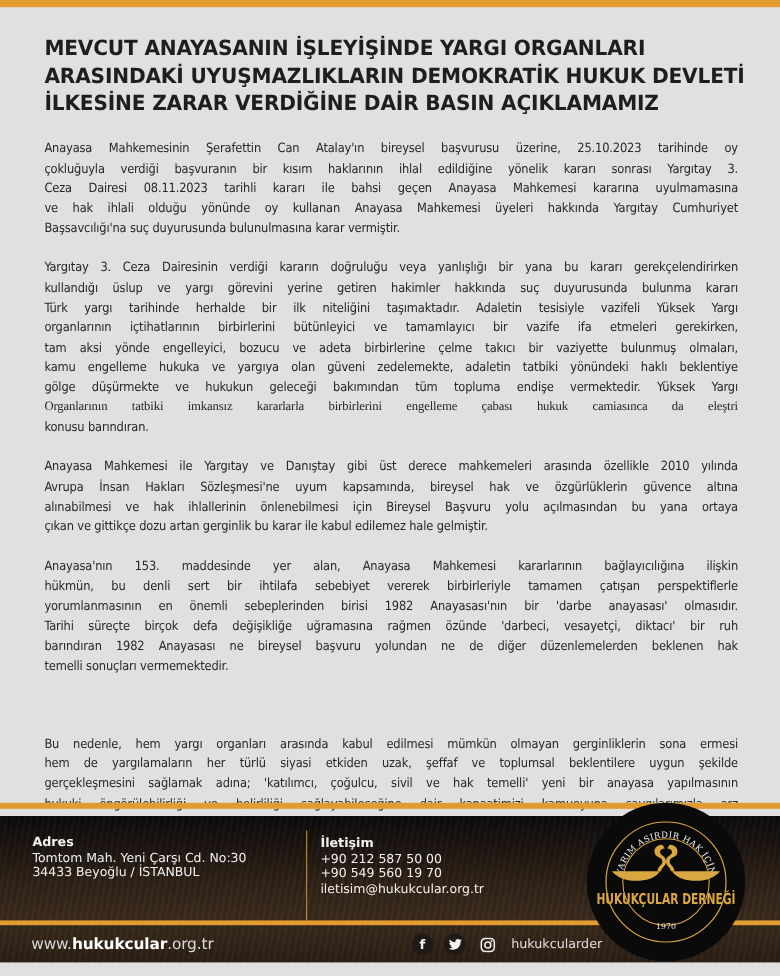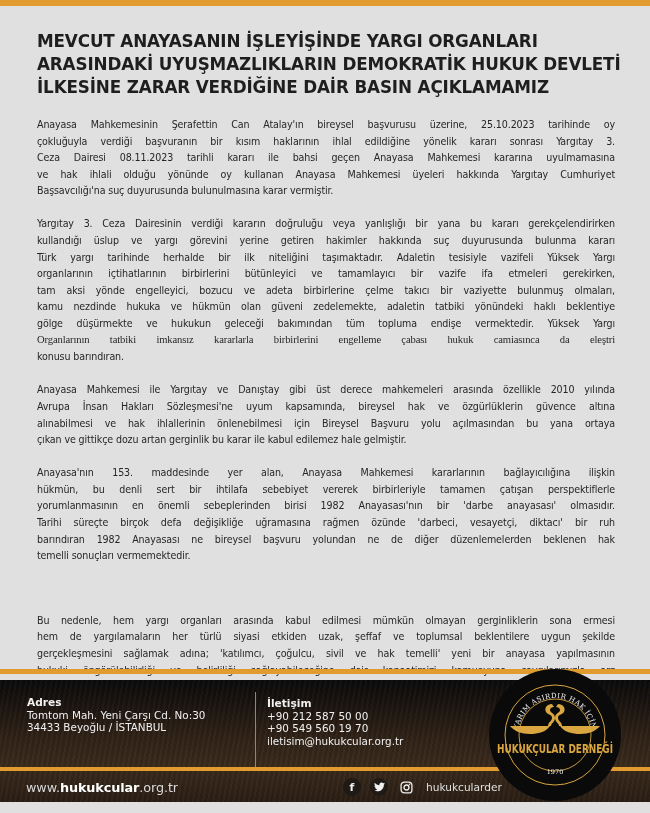--- a/index.html
+++ b/index.html
@@ -122,21 +122,21 @@
         <span class="ln" style="display: block;">Ceza Dairesi 08.11.2023 tarihli kararı ile bahsi geçen Anayasa Mahkemesi kararına uyulmamasına</span>
         <span class="ln" style="display: block;">ve hak ihlali olduğu yönünde oy kullanan Anayasa Mahkemesi üyeleri hakkında Yargıtay Cumhuriyet</span>
         <span class="ln last" style="display: block;">Başsavcılığı'na suç duyurusunda bulunulmasına karar vermiştir.</span>
       </div>
       <div class="para">
         <span class="ln" style="display: block;">Yargıtay 3. Ceza Dairesinin verdiği kararın doğruluğu veya yanlışlığı bir yana bu kararı gerekçelendirirken</span>
         <span class="ln" style="display: block;">kullandığı üslup ve yargı görevini yerine getiren hakimler hakkında suç duyurusunda bulunma kararı</span>
         <span class="ln" style="display: block;">Türk yargı tarihinde herhalde bir ilk niteliğini taşımaktadır. Adaletin tesisiyle vazifeli Yüksek Yargı</span>
         <span class="ln" style="display: block;">organlarının içtihatlarının birbirlerini bütünleyici ve tamamlayıcı bir vazife ifa etmeleri gerekirken,</span>
         <span class="ln" style="display: block;">tam aksi yönde engelleyici, bozucu ve adeta birbirlerine çelme takıcı bir vaziyette bulunmuş olmaları,</span>
-        <span class="ln" style="display: block;">kamu nezdinde hukuka ve hükmün olan güveni zedelemekte, adaletin tatbiki yönündeki haklı beklentiye</span>
+        <span class="ln" style="display: block;">kamu engelleme hukuka ve yargıya olan güveni zedelemekte, adaletin tatbiki yönündeki haklı beklentiye</span>
         <span class="ln" style="display: block;">gölge düşürmekte ve hukukun geleceği bakımından tüm topluma endişe vermektedir. Yüksek Yargı</span>
         <span class="ln" style="display: block; font-family: Liberation Serif, serif;">Organlarının tatbiki imkansız kararlarla birbirlerini engelleme çabası hukuk camiasınca da eleştri</span>
         <span class="ln last" style="display: block;">konusu barındıran.</span>
       </div>
       <div class="para">
         <span class="ln" style="display: block;">Anayasa Mahkemesi ile Yargıtay ve Danıştay gibi üst derece mahkemeleri arasında özellikle 2010 yılında</span>
         <span class="ln" style="display: block;">Avrupa İnsan Hakları Sözleşmesi'ne uyum kapsamında, bireysel hak ve özgürlüklerin güvence altına</span>
         <span class="ln" style="display: block;">alınabilmesi ve hak ihlallerinin önlenebilmesi için Bireysel Başvuru yolu açılmasından bu yana ortaya</span>
         <span class="ln last" style="display: block;">çıkan ve gittikçe dozu artan gerginlik bu karar ile kabul edilemez hale gelmiştir.</span>
       </div>

